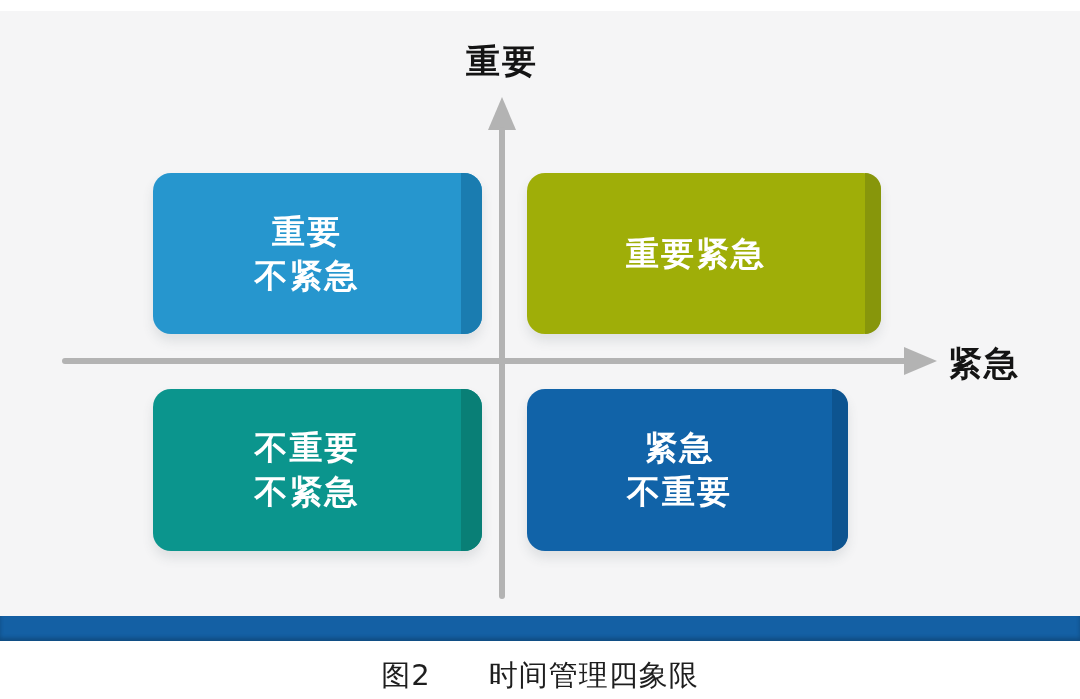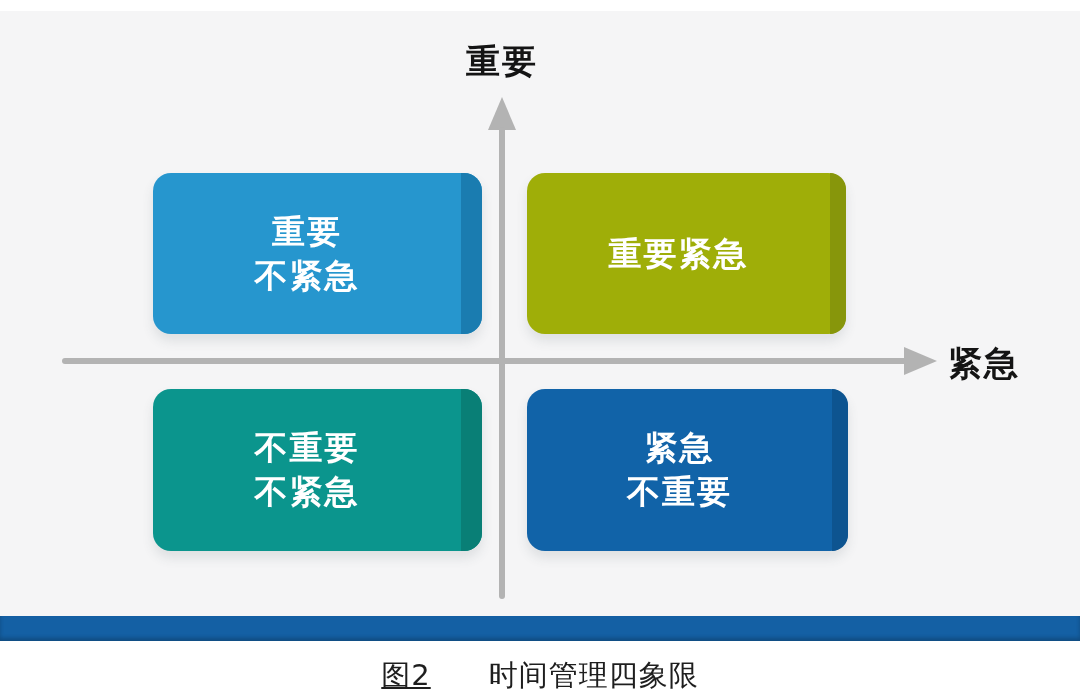--- a/index.html
+++ b/index.html
@@ -73,40 +73,40 @@
     content: "";
     position: absolute; top: 0; right: 0; bottom: 0;
     width: var(--edge-w, 20px);
     background: var(--edge, rgba(0,0,0,0.2));
     border-radius: 0 18px 18px 0;
   }
   .quad .line { display: block; position: relative; z-index: 1; }
   .quad { padding-right: var(--edge-w, 20px); box-sizing: border-box; }
 
   .quad.tl { left: 153px; top: 162px; width: 329px; height: 161px; --edge-w: 21px; }
-  .quad.tr { left: 527px; top: 162px; width: 319px; height: 161px; --edge-w: 16px; }
+  .quad.tr { left: 527px; top: 162px; width: 354px; height: 161px; --edge-w: 16px; }
   .quad.bl { left: 153px; top: 378px; width: 329px; height: 162px; --edge-w: 21px; }
   .quad.br { left: 527px; top: 378px; width: 321px; height: 162px; --edge-w: 16px; }
 
   
   .divider-bar {
     position: absolute; left: 0; top: 616px;
     width: 1080px; height: 25px;
     box-shadow: inset 0 -3px 4px rgba(0,0,0,0.22);
   }
 
   
   .caption {
     position: absolute; left: 0; top: 656px; width: 1080px;
     text-align: center;
     font-size: 29px; color: #1e1e1e;
     letter-spacing: 1px;
     white-space: nowrap;
   }
-  .caption .prefix { margin-right: 58px; text-decoration: underline; }
+  .caption .prefix { margin-right: 58px; }
 </style>
 </head>
 <body>
 
 <div class="stage">
 
   <div class="plot" style="background: rgb(245, 245, 246); margin-top: 11px; --axis-color: #b3b3b3;">
 
     <div class="y-axis-label">重要</div>
 

